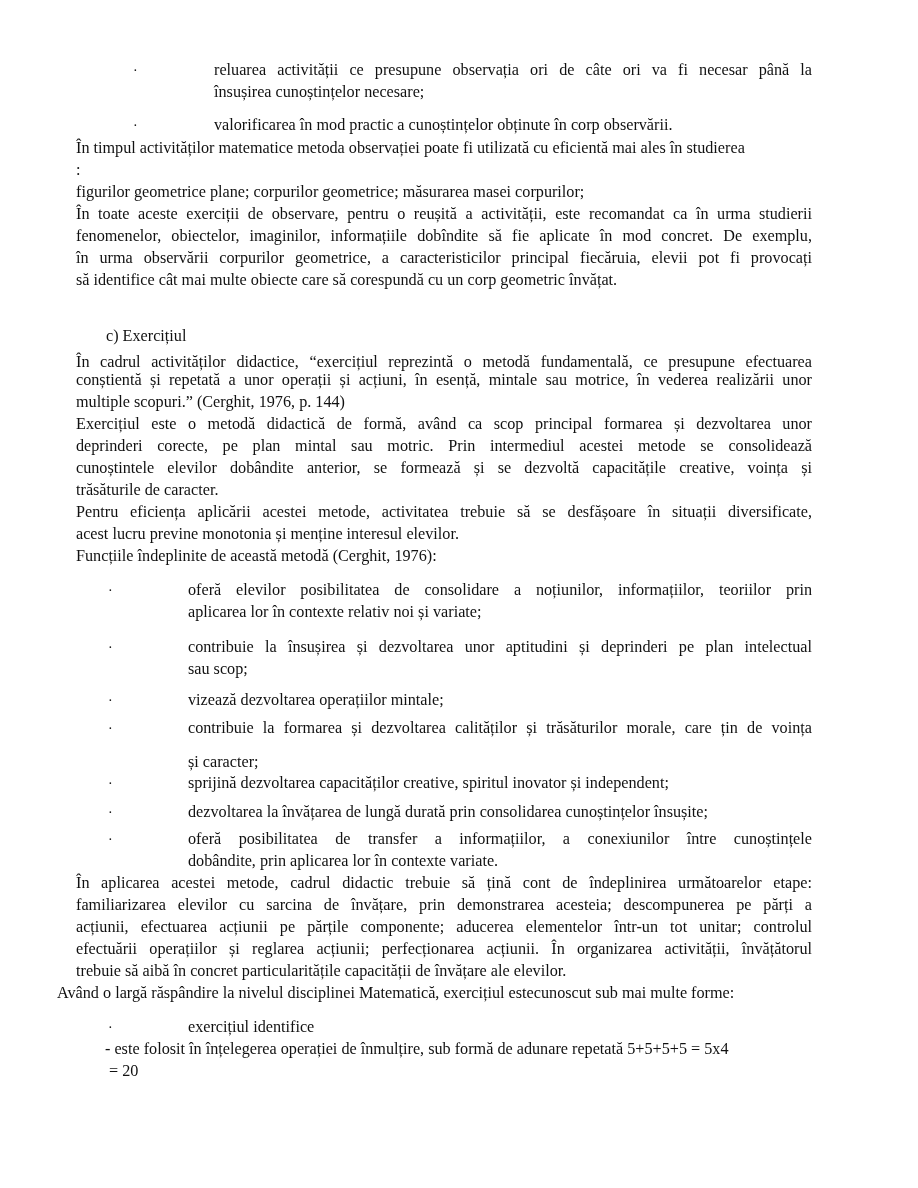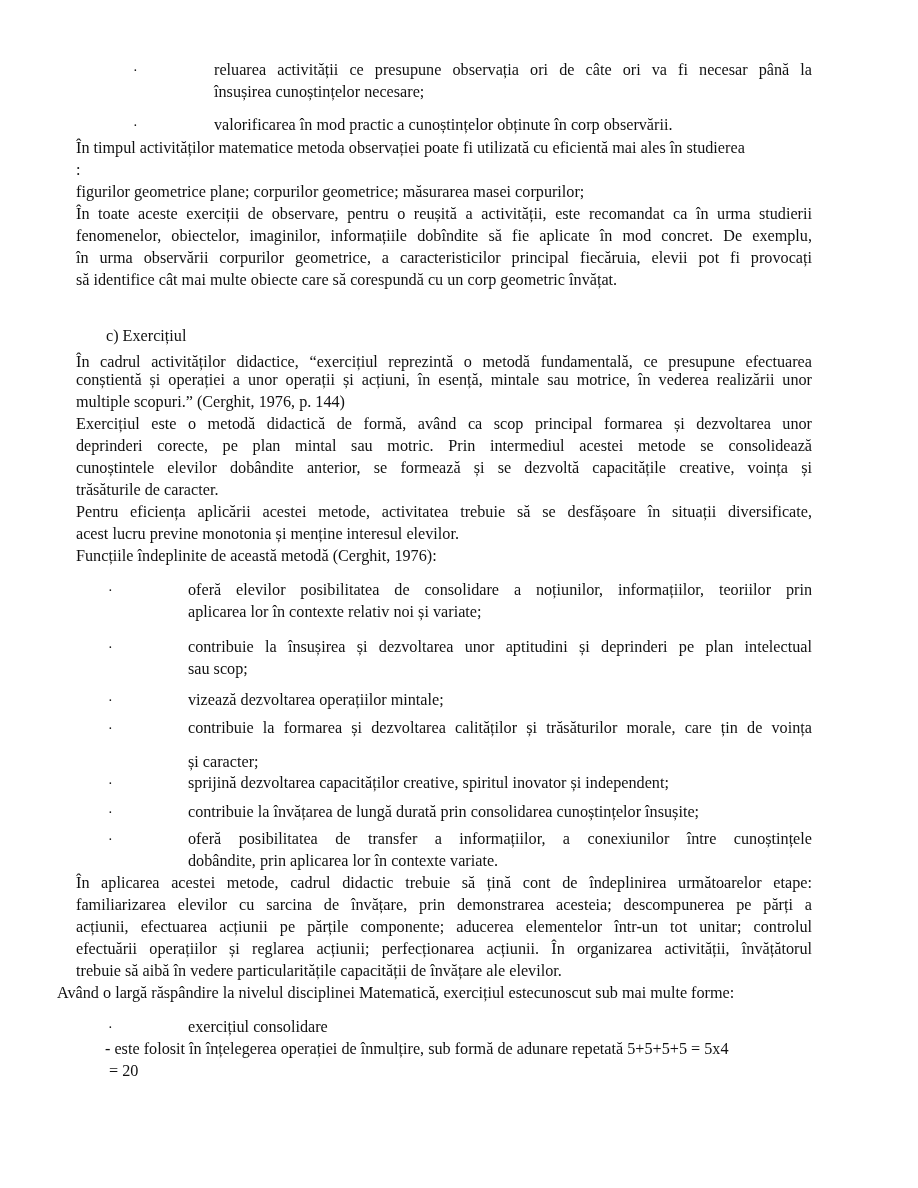--- a/index.html
+++ b/index.html
@@ -25,21 +25,21 @@
 <div class="line" style="left:76px;top:182px">figurilor geometrice plane; corpurilor geometrice; măsurarea masei corpurilor;</div>
 
 <div class="line just" style="left:76px;top:204px;width:736px">În toate aceste exerciții de observare, pentru o reușită a activității, este recomandat ca în urma studierii</div>
 <div class="line just" style="left:76px;top:226px;width:736px">fenomenelor, obiectelor, imaginilor, informațiile dobîndite să fie aplicate în mod concret. De exemplu,</div>
 <div class="line just" style="left:76px;top:248px;width:736px">în urma observării corpurilor geometrice, a caracteristicilor principal fiecăruia, elevii pot fi provocați</div>
 <div class="line" style="left:76px;top:270px">să identifice cât mai multe obiecte care să corespundă cu un corp geometric învățat.</div>
 
 <div class="line bold" style="left:106px;top:326px">c) Exercițiul</div>
 
 <div class="line just" style="left:76px;top:352px;width:736px">În cadrul activităților didactice, “exercițiul reprezintă o metodă fundamentală, ce presupune efectuarea</div>
-<div class="line just" style="left:76px;top:370px;width:736px">conștientă și operației a unor operații și acțiuni, în esență, mintale sau motrice, în vederea realizării unor</div>
+<div class="line just" style="left:76px;top:370px;width:736px">conștientă și repetată a unor operații și acțiuni, în esență, mintale sau motrice, în vederea realizării unor</div>
 <div class="line" style="left:76px;top:392px">multiple scopuri.” (Cerghit, 1976, p. 144)</div>
 
 <div class="line just" style="left:76px;top:414px;width:736px">Exercițiul este o metodă didactică de formă, având ca scop principal formarea și dezvoltarea unor</div>
 <div class="line just" style="left:76px;top:436px;width:736px">deprinderi corecte, pe plan mintal sau motric. Prin intermediul acestei metode se consolidează</div>
 <div class="line just" style="left:76px;top:458px;width:736px">cunoștintele elevilor dobândite anterior, se formează și se dezvoltă capacitățile creative, voința și</div>
 <div class="line" style="left:76px;top:480px">trăsăturile de caracter.</div>
 
 <div class="line just" style="left:76px;top:502px;width:736px">Pentru eficiența aplicării acestei metode, activitatea trebuie să se desfășoare în situații diversificate,</div>
 <div class="line" style="left:76px;top:524px">acest lucru previne monotonia și menține interesul elevilor.</div>
 
@@ -57,30 +57,30 @@
 <div class="line" style="left:188px;top:690px">vizează dezvoltarea operațiilor mintale;</div>
 
 <span class="bullet" style="left:108px;top:718px">·</span>
 <div class="line just" style="left:188px;top:718px;width:624px">contribuie la formarea și dezvoltarea calităților și trăsăturilor morale, care țin de voința</div>
 <div class="line" style="left:188px;top:752px">și caracter;</div>
 
 <span class="bullet" style="left:108px;top:773px">·</span>
 <div class="line" style="left:188px;top:773px">sprijină dezvoltarea capacităților creative, spiritul inovator și independent;</div>
 
 <span class="bullet" style="left:108px;top:802px">·</span>
-<div class="line" style="left:188px;top:802px">contribuie la învățarea de lungă durată prin consolidarea cunoștințelor însușite;</div>
+<div class="line" style="left:188px;top:802px">dezvoltarea la învățarea de lungă durată prin consolidarea cunoștințelor însușite;</div>
 
 <span class="bullet" style="left:108px;top:829px">·</span>
 <div class="line just" style="left:188px;top:829px;width:624px">oferă posibilitatea de transfer a informațiilor, a conexiunilor între cunoștințele</div>
 <div class="line" style="left:188px;top:851px">dobândite, prin aplicarea lor în contexte variate.</div>
 
 <div class="line just" style="left:76px;top:873px;width:736px">În aplicarea acestei metode, cadrul didactic trebuie să țină cont de îndeplinirea următoarelor etape:</div>
 <div class="line just" style="left:76px;top:895px;width:736px">familiarizarea elevilor cu sarcina de învățare, prin demonstrarea acesteia; descompunerea pe părți a</div>
 <div class="line just" style="left:76px;top:917px;width:736px">acțiunii, efectuarea acțiunii pe părțile componente; aducerea elementelor într-un tot unitar; controlul</div>
 <div class="line just" style="left:76px;top:939px;width:736px">efectuării operațiilor și reglarea acțiunii; perfecționarea acțiunii. În organizarea activității, învățătorul</div>
-<div class="line" style="left:76px;top:961px">trebuie să aibă în vedere particularitățile capacității de învățare ale elevilor.</div>
+<div class="line" style="left:76px;top:961px">trebuie să aibă în concret particularitățile capacității de învățare ale elevilor.</div>
 
 <div class="line" style="left:57px;top:983px">Având o largă răspândire la nivelul disciplinei Matematică, exercițiul estecunoscut  sub mai multe forme:</div>
 
 <span class="bullet" style="left:108px;top:1017px">·</span>
-<div class="line bold" style="left:188px;top:1017px">exercițiul consolidare</div>
+<div class="line bold" style="left:188px;top:1017px">exercițiul identifice</div>
 <div class="line" style="left:105px;top:1039px">- este folosit în înțelegerea operației de înmulțire, sub formă de adunare repetată 5+5+5+5 =  5x4</div>
 <div class="line" style="left:105px;top:1061px;white-space:pre"> = 20</div>
 
 </body></html>

